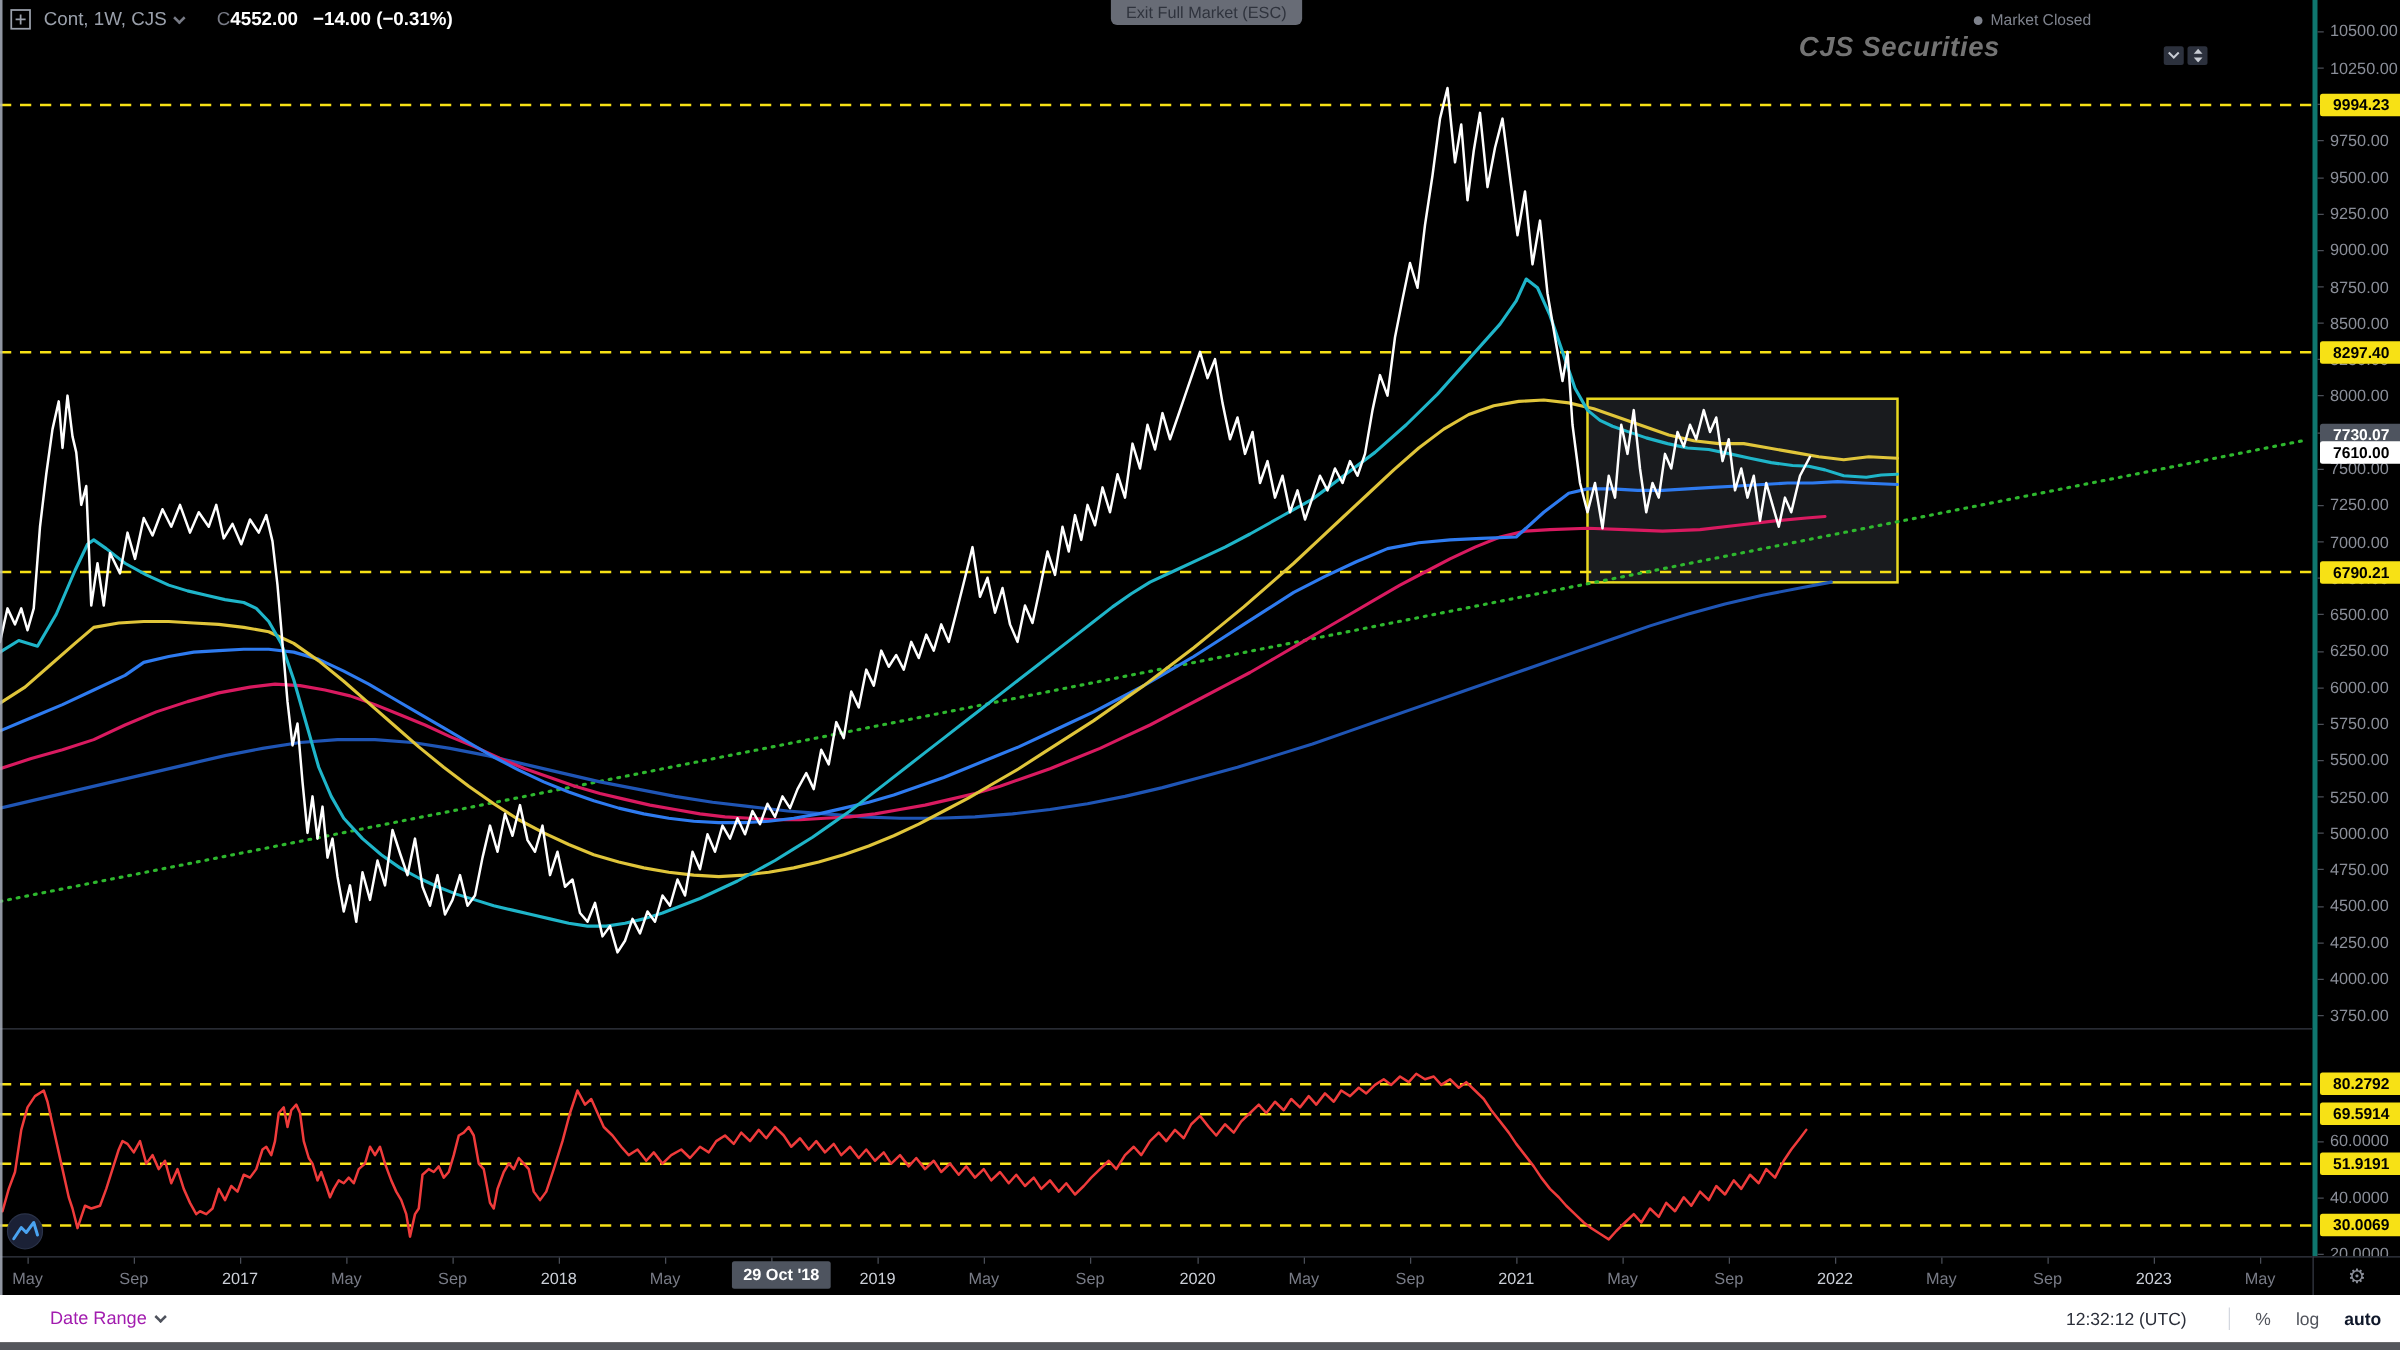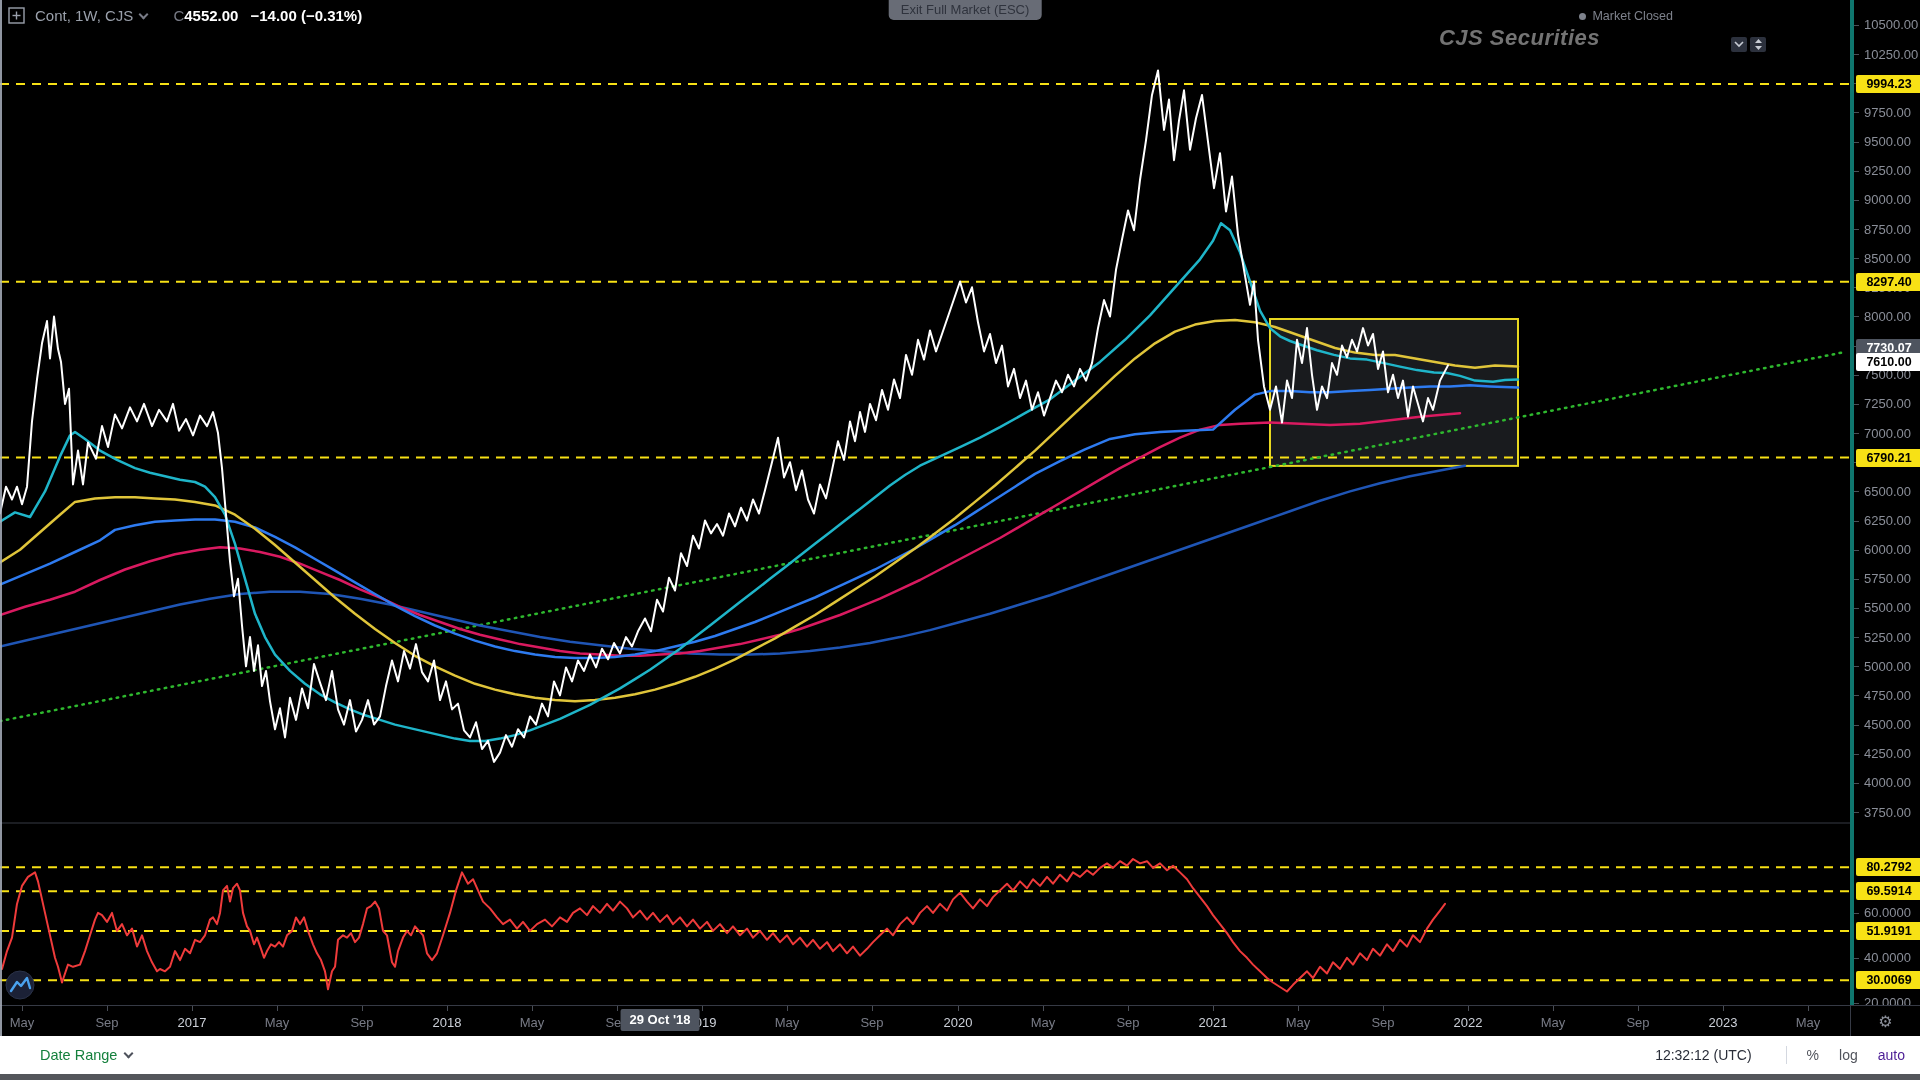--- a/index.html
+++ b/index.html
@@ -44,27 +44,27 @@
   .ttick.year { color:#ccd0d8;text-align:center; }
   .tmark { position:absolute; top:0; width:1px; height:5px; background:#4a4e57; }
   #time-crosshair { position:absolute; top:3px; transform:translateX(-50%); background:#4e545f; color:#fff; font-weight:bold; font-size:13px; padding:3px 9px 4px; border-radius:2px; z-index:23; }
   #axis-corner { position:absolute; left:1850px; top:1005px; width:70px; height:31px; background:#000; border-left:1px solid #363a45; border-top:1px solid #363a45; z-index:20; display:flex; align-items:center; justify-content:center; color:#8b8f99; font-size:16px; }
 
   
   #rsi-logo { position:absolute; left:5px; top:970px; z-index:25; }
 
   
   #toolbar { position:absolute; left:0; top:1036px; width:1920px; height:38px; background:#ffffff; z-index:30; display:flex; align-items:center; }
-  #date-range { margin-left:40px; color:#15803d; font-size:14.5px; display:flex; align-items:center; cursor:pointer; }
+  #date-range { margin-left:40px; color:#a21caf; font-size:14.5px; display:flex; align-items:center; cursor:pointer; }
   #date-range .chev { border-color:#4e525c; margin-left:8px; }
   #tb-right { position:absolute; right:15px; display:flex; align-items:center; gap:20px; }
   #clock { color:#2a2e39; font-size:14px; margin-right:14px; }
   .vsep { width:1px; height:18px; background:#d4d8e0; }
   .tb-btn { color:#51545c; font-size:14px; cursor:pointer; }
-  .tb-btn.active { color:#4c1d95; }
+  .tb-btn.active { color:#0f172a;font-weight:bold; }
   #bottom-strip { position:absolute; left:0; top:1074px; width:1920px; height:6px; background:#54565b; z-index:30; }
 </style>
 </head>
 <body>
 
 <div id="app">
 
   <div id="left-strip"></div>
 
   <svg id="chart-svg" width="1850" height="1036">
@@ -236,21 +236,21 @@
       <div class="tmark" style="left: 1468px;"></div>
       <div class="ttick year" style="left: 1468px;">2022</div>
       <div class="tmark" style="left: 1553px;"></div>
       <div class="ttick" style="left: 1553px;">May</div>
       <div class="tmark" style="left: 1638px;"></div>
       <div class="ttick" style="left: 1638px;">Sep</div>
       <div class="tmark" style="left: 1723px;"></div>
       <div class="ttick year" style="left: 1723px;">2023</div>
       <div class="tmark" style="left: 1808px;"></div>
       <div class="ttick" style="left: 1808px;">May</div>
-      <div id="time-crosshair" style="left: 660px; text-align: right;">29 Oct '18</div>
+      <div id="time-crosshair" style="left: 625px; text-align: right;">29 Oct '18</div>
     </div>
   <div id="axis-corner">
     <span>⚙</span>
   </div>
 
   <div id="rsi-logo">
     <svg width="30" height="30" viewBox="0 0 30 30">
       <circle cx="15" cy="15" r="14" fill="#1b2136" stroke="#2a3248" stroke-width="1"></circle>
       <polyline points="6,21 12,12 16,16 22,8 25,18" fill="none" stroke="#4aa3f0" stroke-width="2.4" stroke-linejoin="round" stroke-linecap="round"></polyline>
     </svg>

